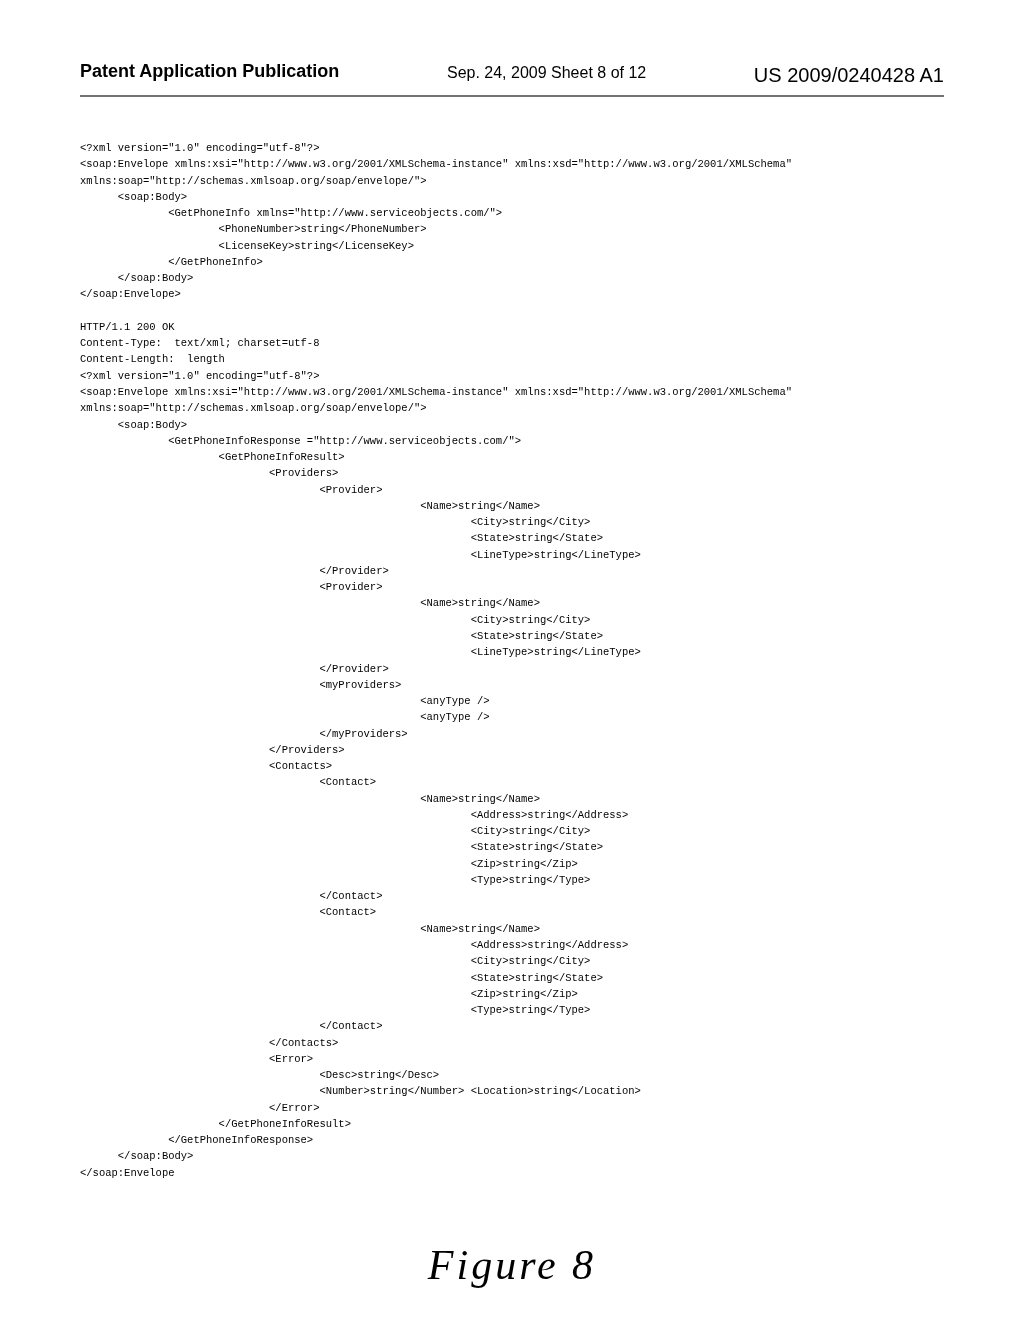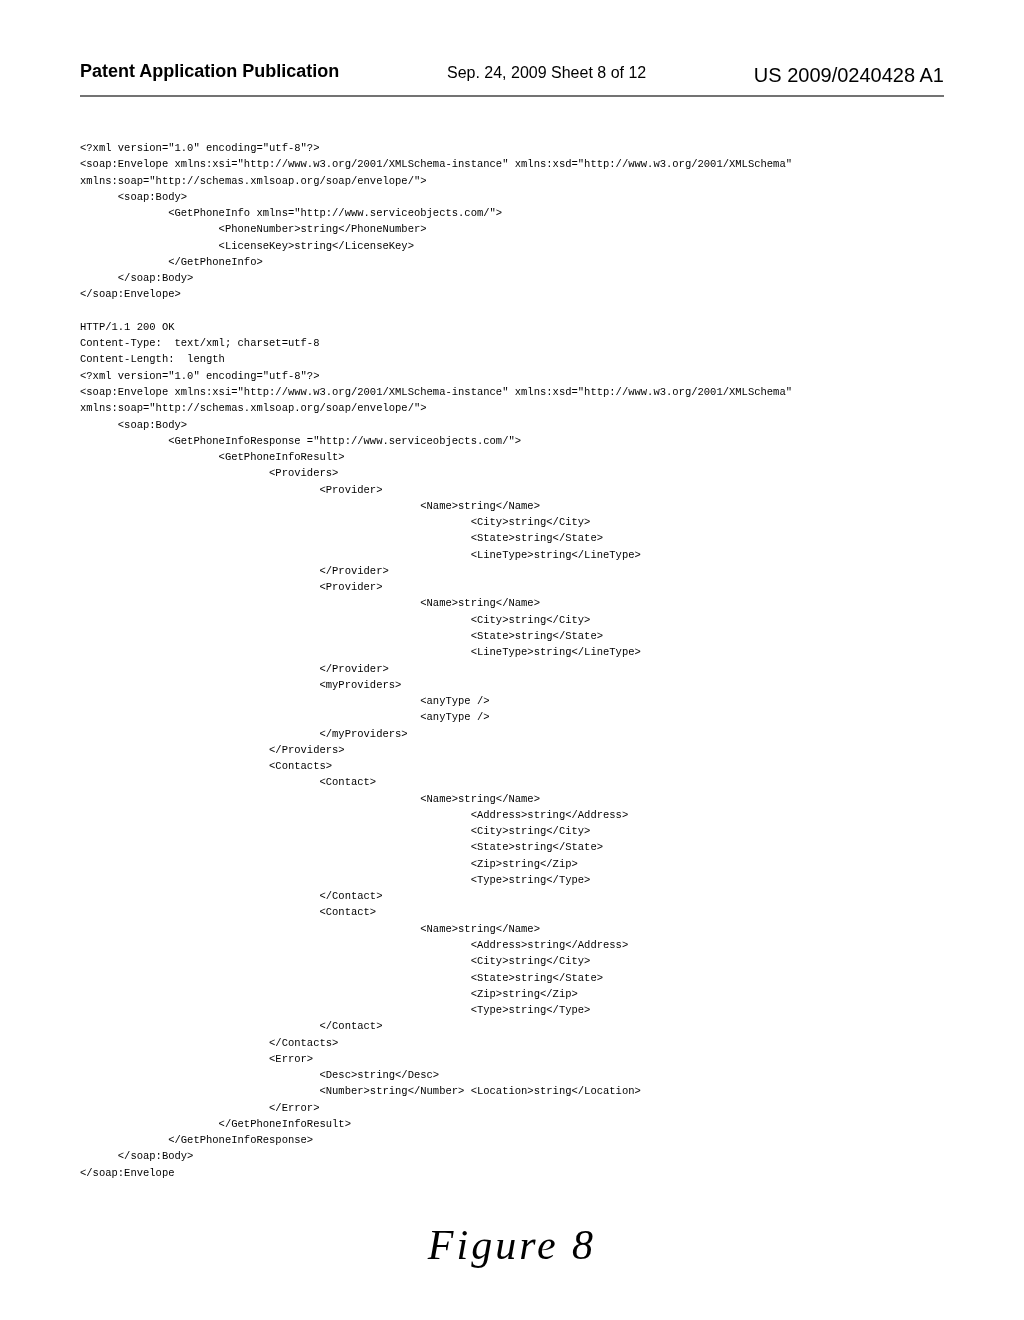--- a/index.html
+++ b/index.html
@@ -53,21 +53,21 @@
     .content {
       font-family: 'Courier New', Courier, monospace;
       font-size: 10.5px;
       line-height: 1.55;
       color: #000;
       white-space: pre;
     }
 
     .figure-label {
       text-align: center;
-      margin-top: 40px;
+      margin-top: 60px;
       font-size: 42px;
       font-family: 'Times New Roman', Times, serif;
       font-style: italic;
       font-weight: normal;
       letter-spacing: 3px;
     }
   </style>
 </head>
 <body>
 

